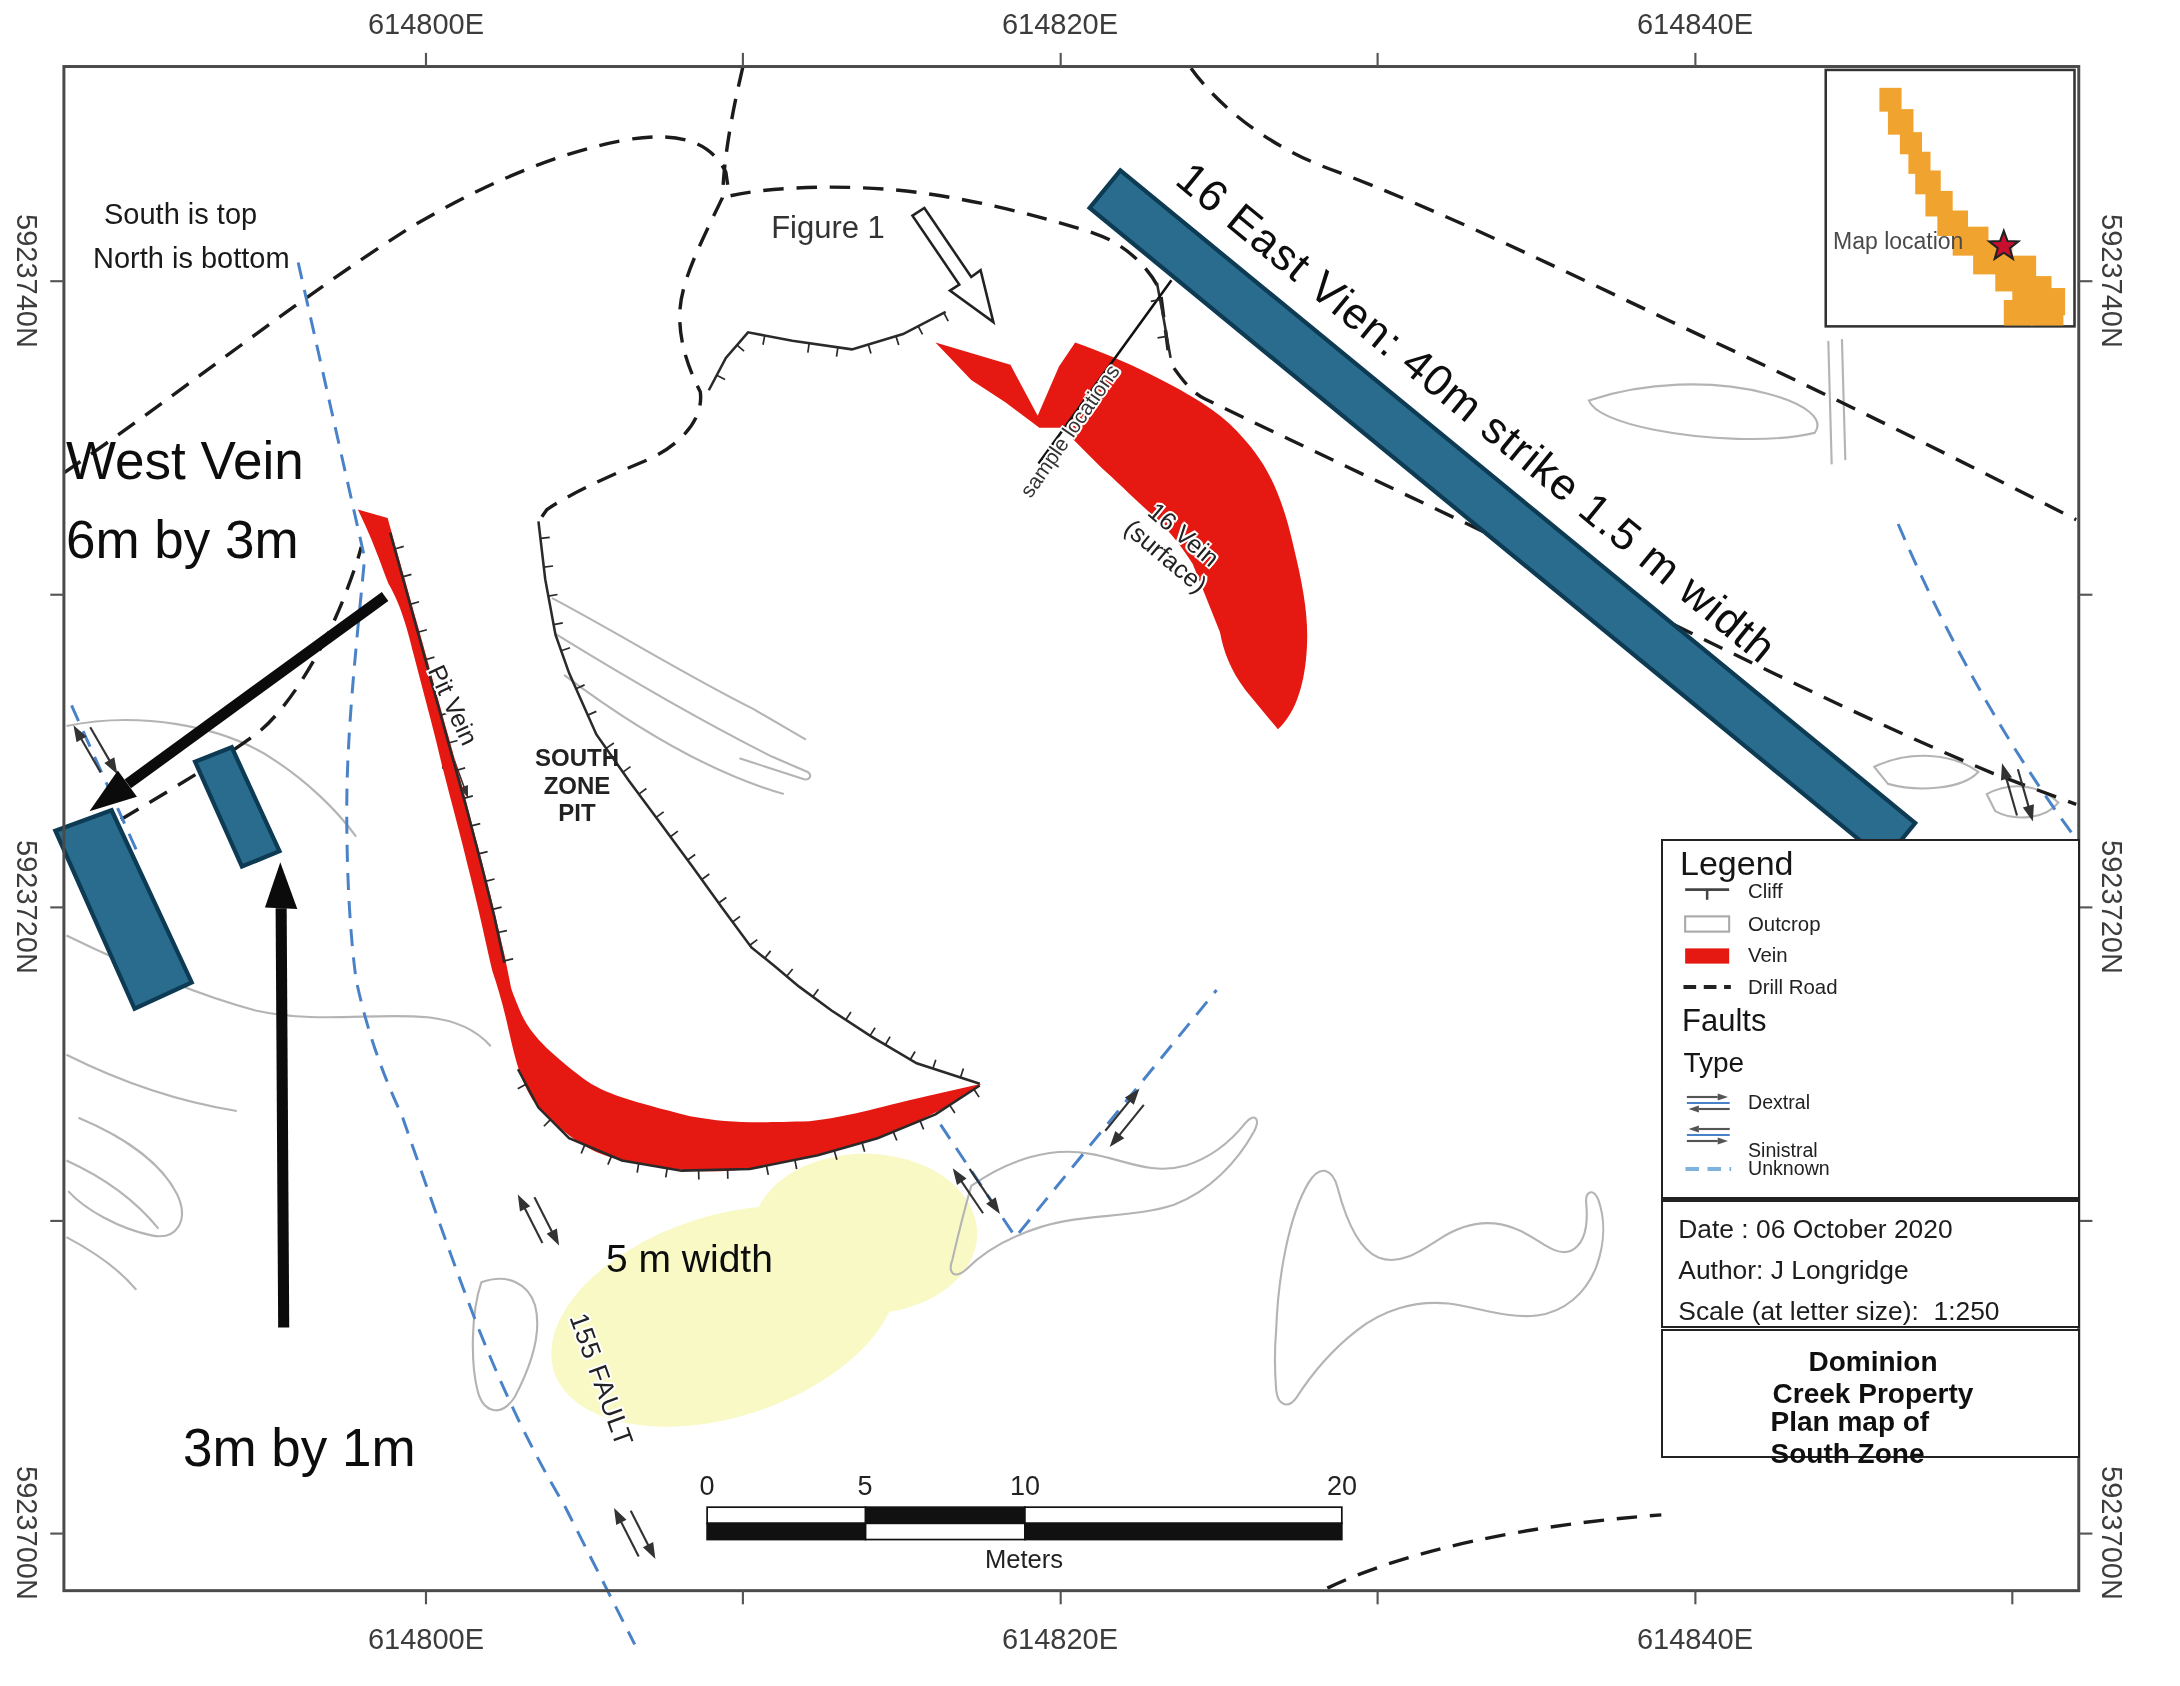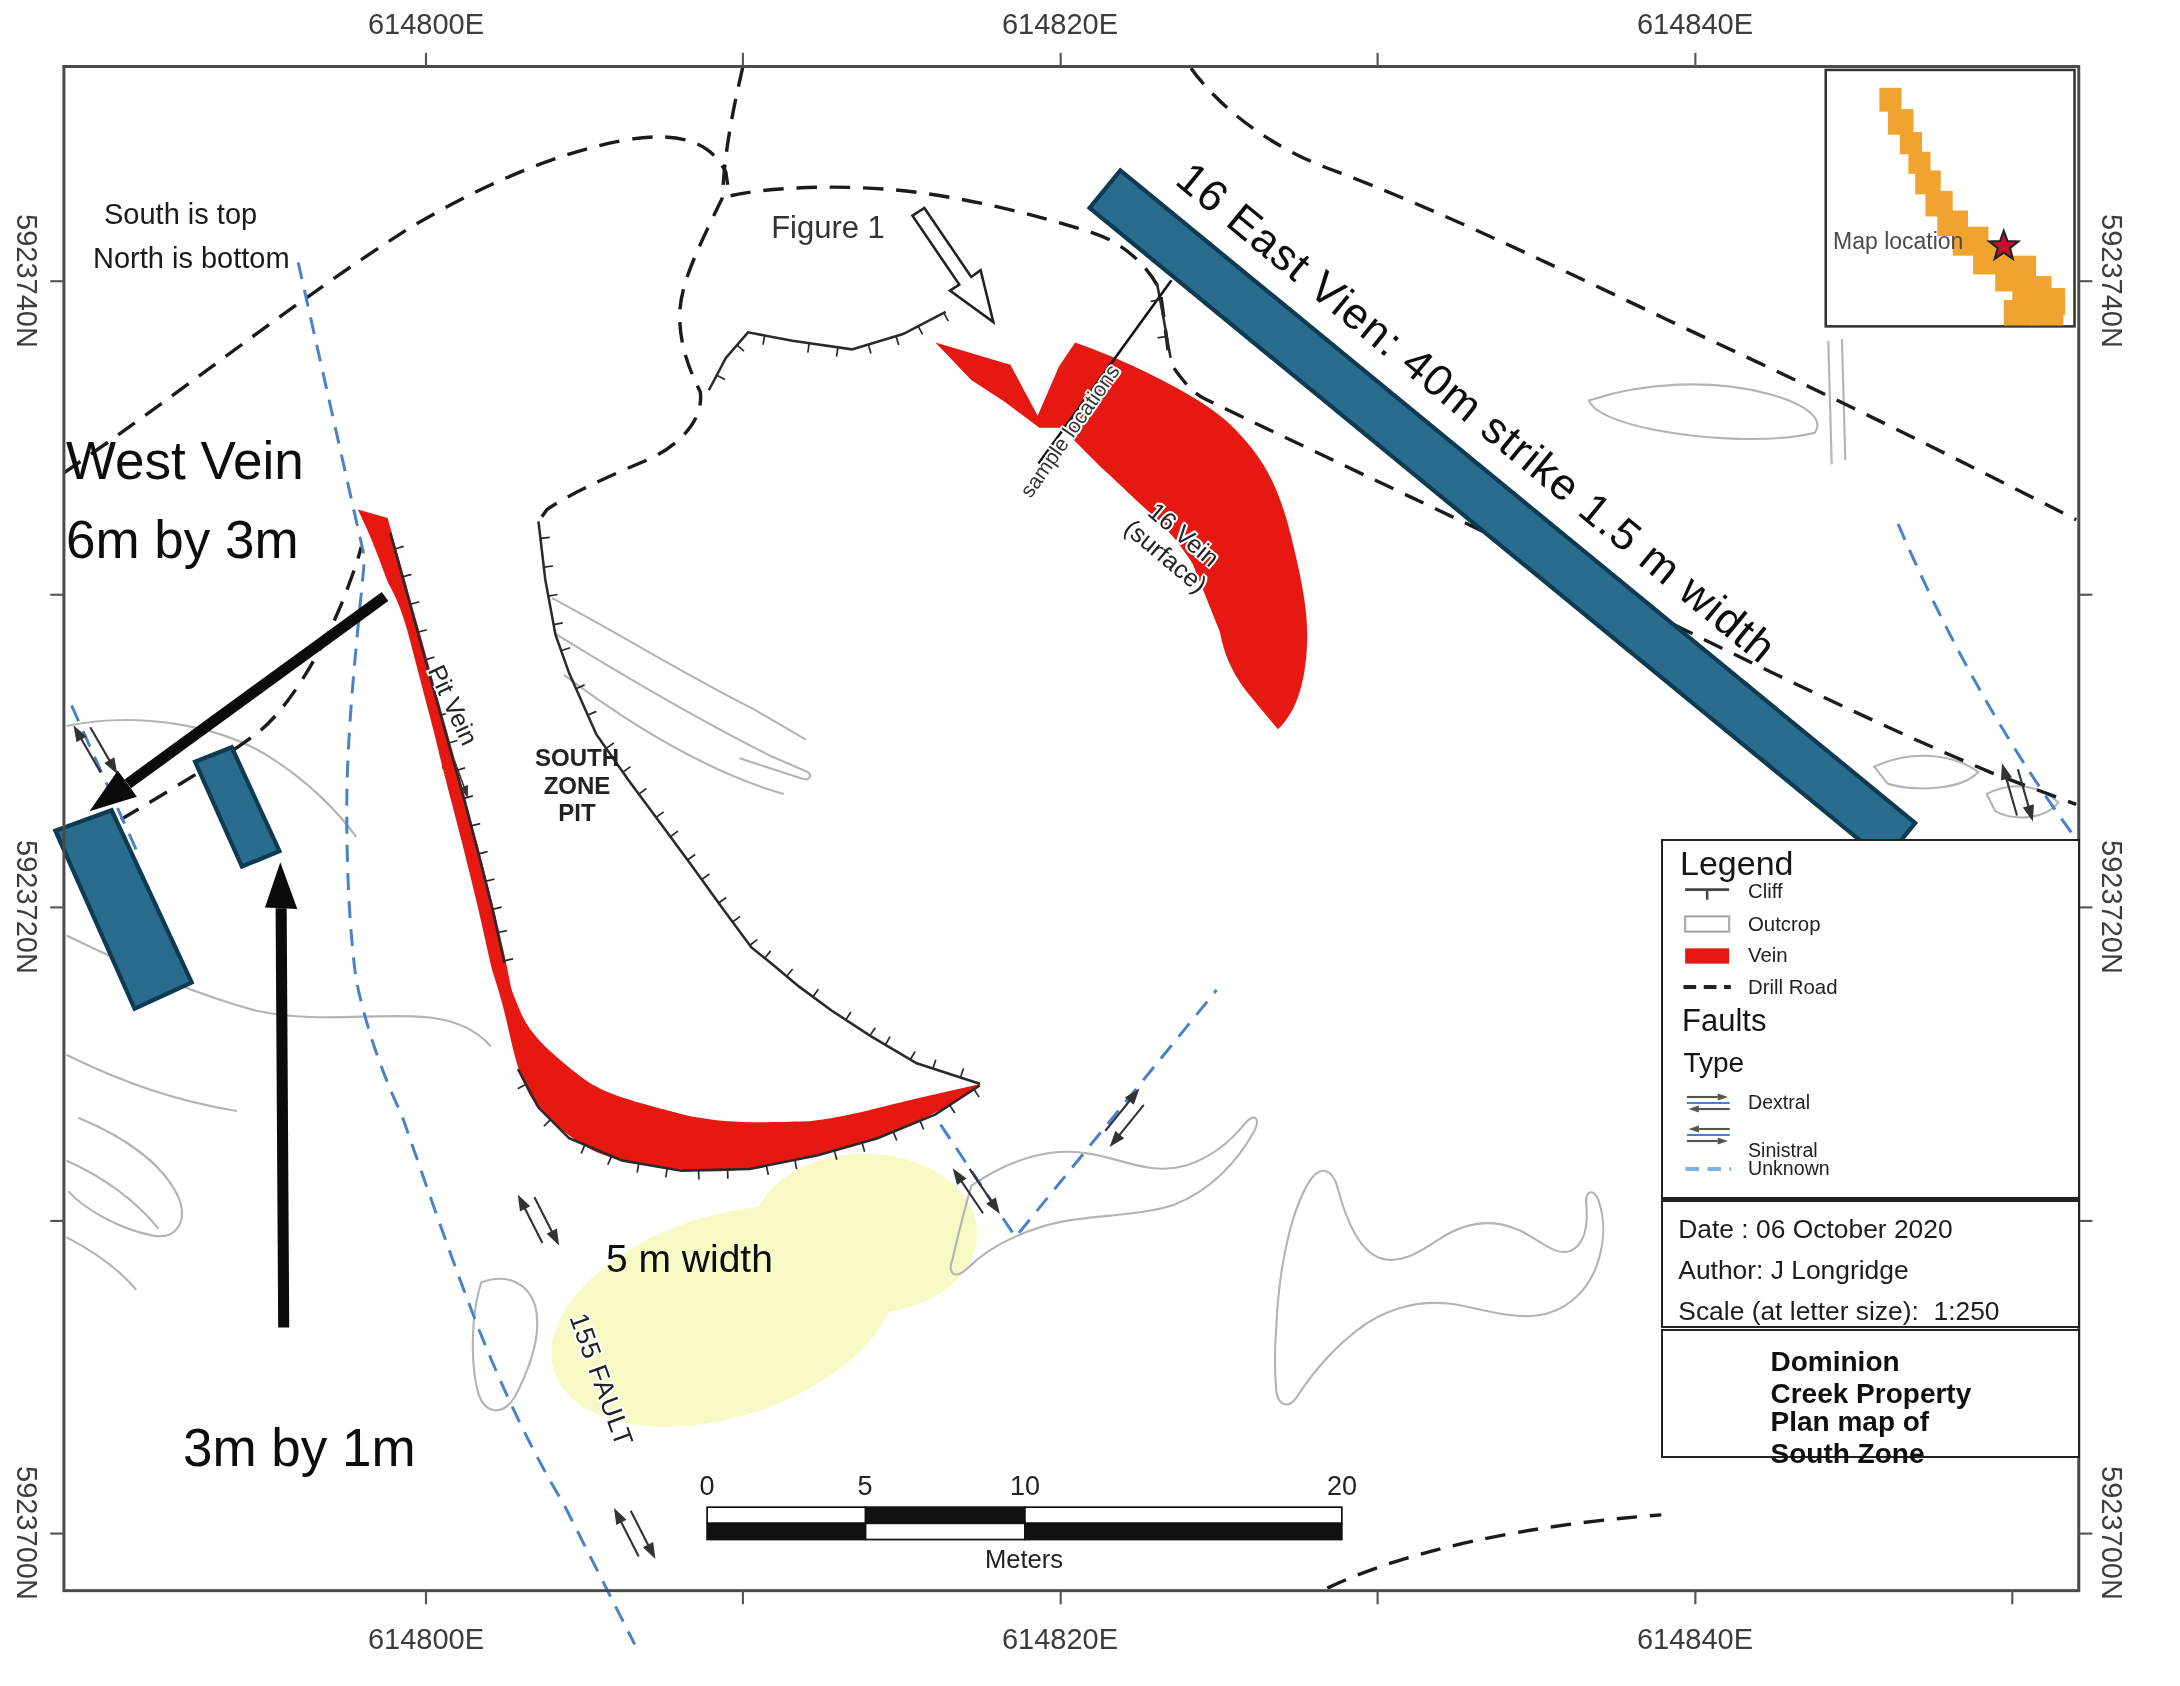--- a/index.html
+++ b/index.html
@@ -334,19 +334,19 @@
   <div class="inlbl legend-ft-label" style="left:85px;top:316px;">Unknown</div>
 </div>
 
 <div class="panel" style="top:1199px;height:129px;border-top-width:3.4px;">
   <div class="inlbl info-line" style="left:15.3px;top:12px;">Date : 06 October 2020</div>
   <div class="inlbl info-line" style="left:15.3px;top:53px;">Author: J Longridge</div>
   <div class="inlbl info-line" style="left:15.3px;top:94px;">Scale (at letter size):  1:250</div>
 </div>
 
 <div class="panel" style="top:1329px;height:129px;">
-  <div class="inlbl title-line" style="left:210px;top:15.3px;">Dominion Creek Property</div>
+  <div class="inlbl title-line" style="left:210px;top:15.3px;text-align:center;">Dominion Creek Property</div>
   <div class="inlbl title-line" style="left:210px;top:75px;">Plan map of South Zone</div>
 </div>
 
 
 </div>
 
 
 </body></html>

